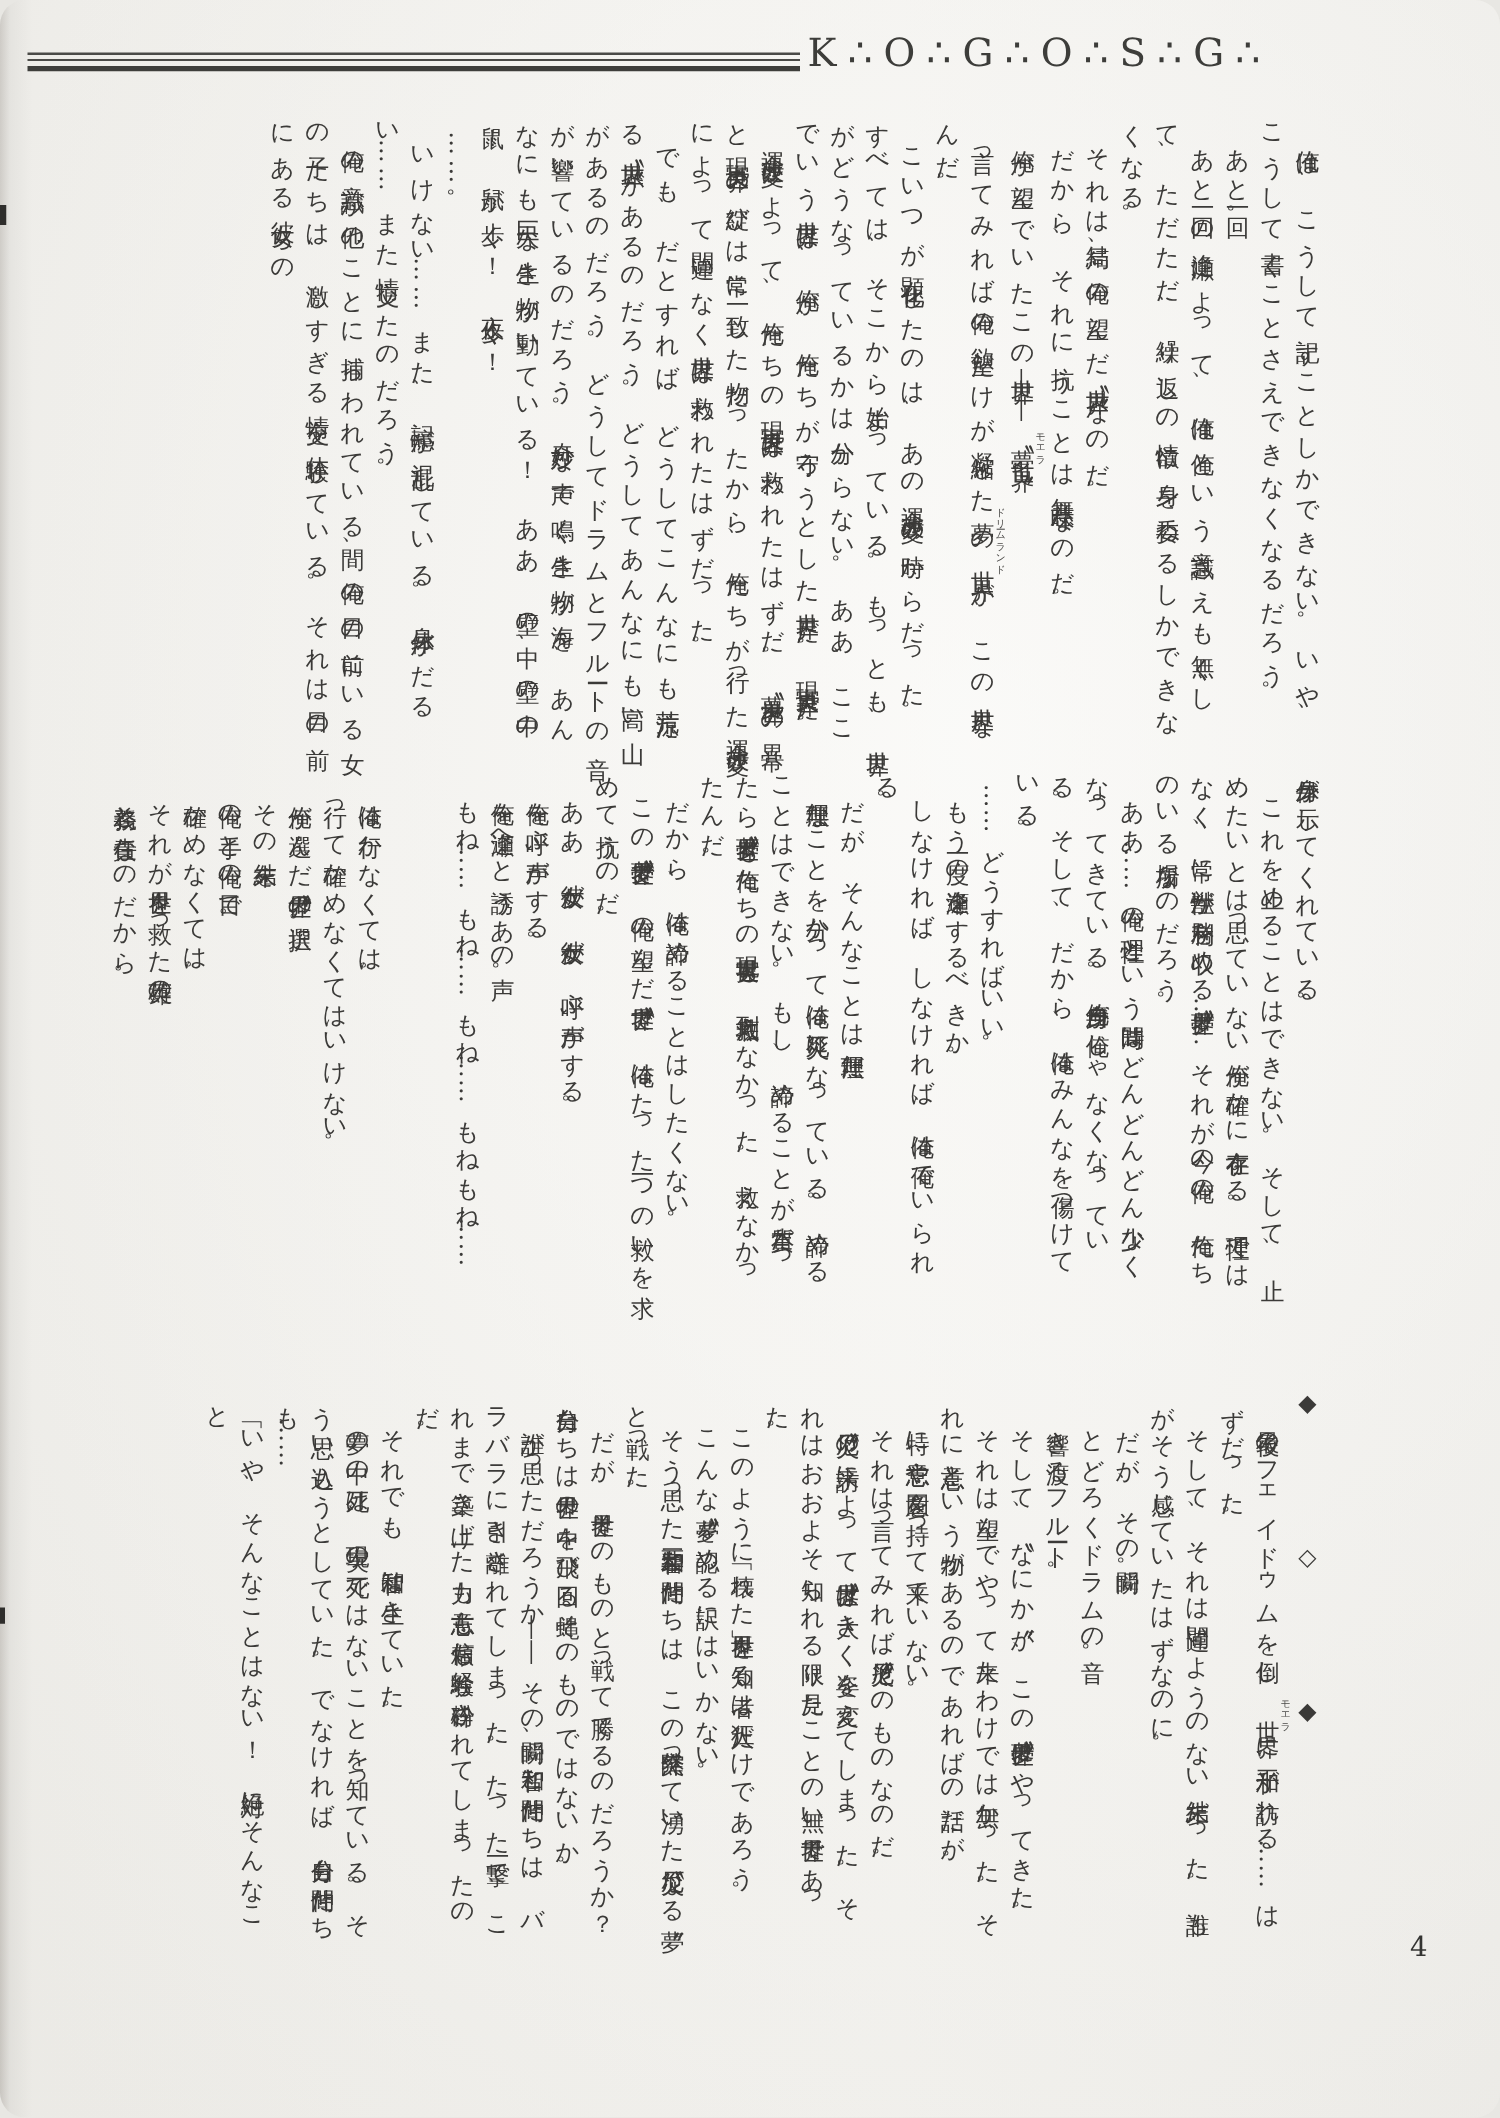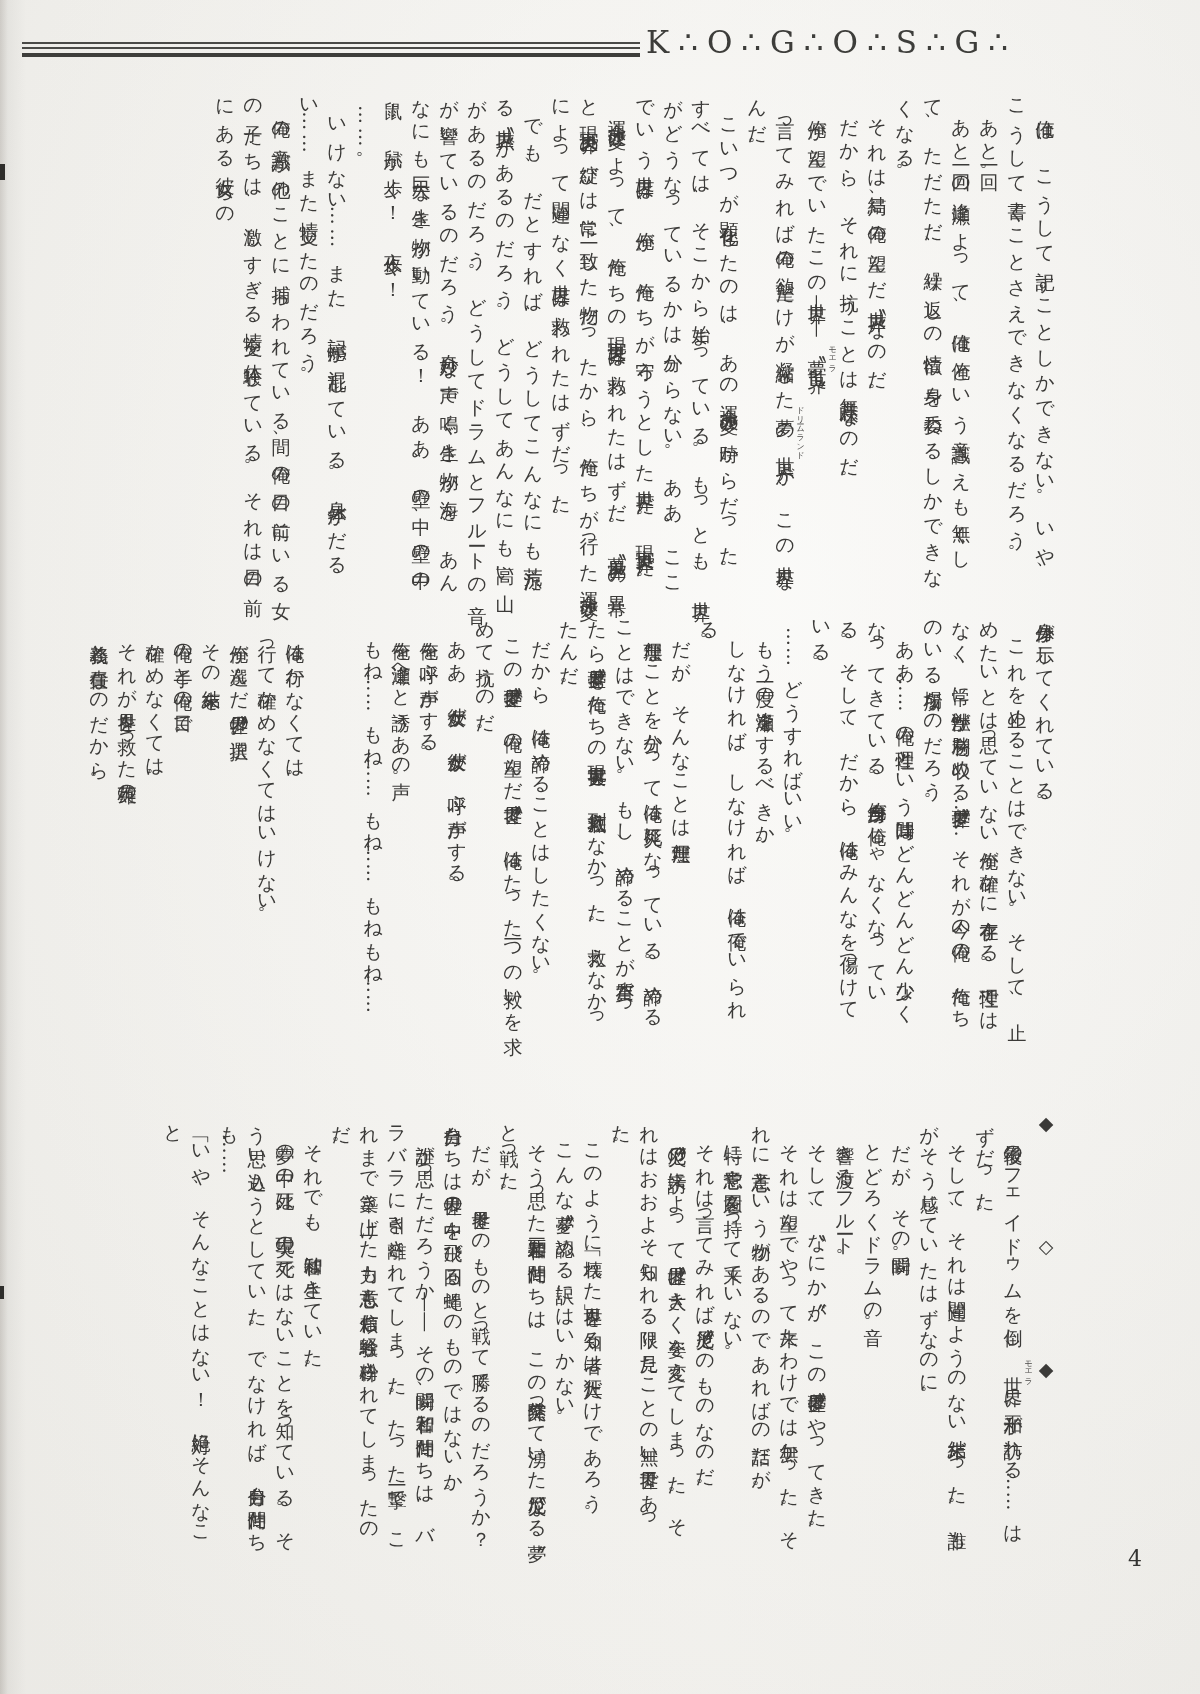--- a/index.html
+++ b/index.html
@@ -5,20 +5,21 @@
   html,body{margin:0;padding:0;}
   body{
     width:1200px;height:1694px;position:relative;
     background:#e8e7e3;
     font-family:"DejaVu Serif","Liberation Serif",serif;
   }
   .page{
     position:absolute;inset:0;
     background:linear-gradient(90deg,#cfccc7 0px,#e9e8e4 8px,#f4f3ef 26px,#f6f5f1 60%,#f2f1ed 100%);
     overflow:hidden;
+    border-radius:20px;
   }
   .shade{
     position:absolute;inset:0;pointer-events:none;
     background:radial-gradient(ellipse at 65% 35%, rgba(255,255,255,0.5) 0%, rgba(120,115,105,0.07) 95%);
   }
   .edge-mark{position:absolute;background:#2e2d2b;}
   #mark1{left:0;top:164px;width:5px;height:16px;}
   #mark2{left:0;top:1286px;width:4px;height:13px;}
 
   .header-rule{

